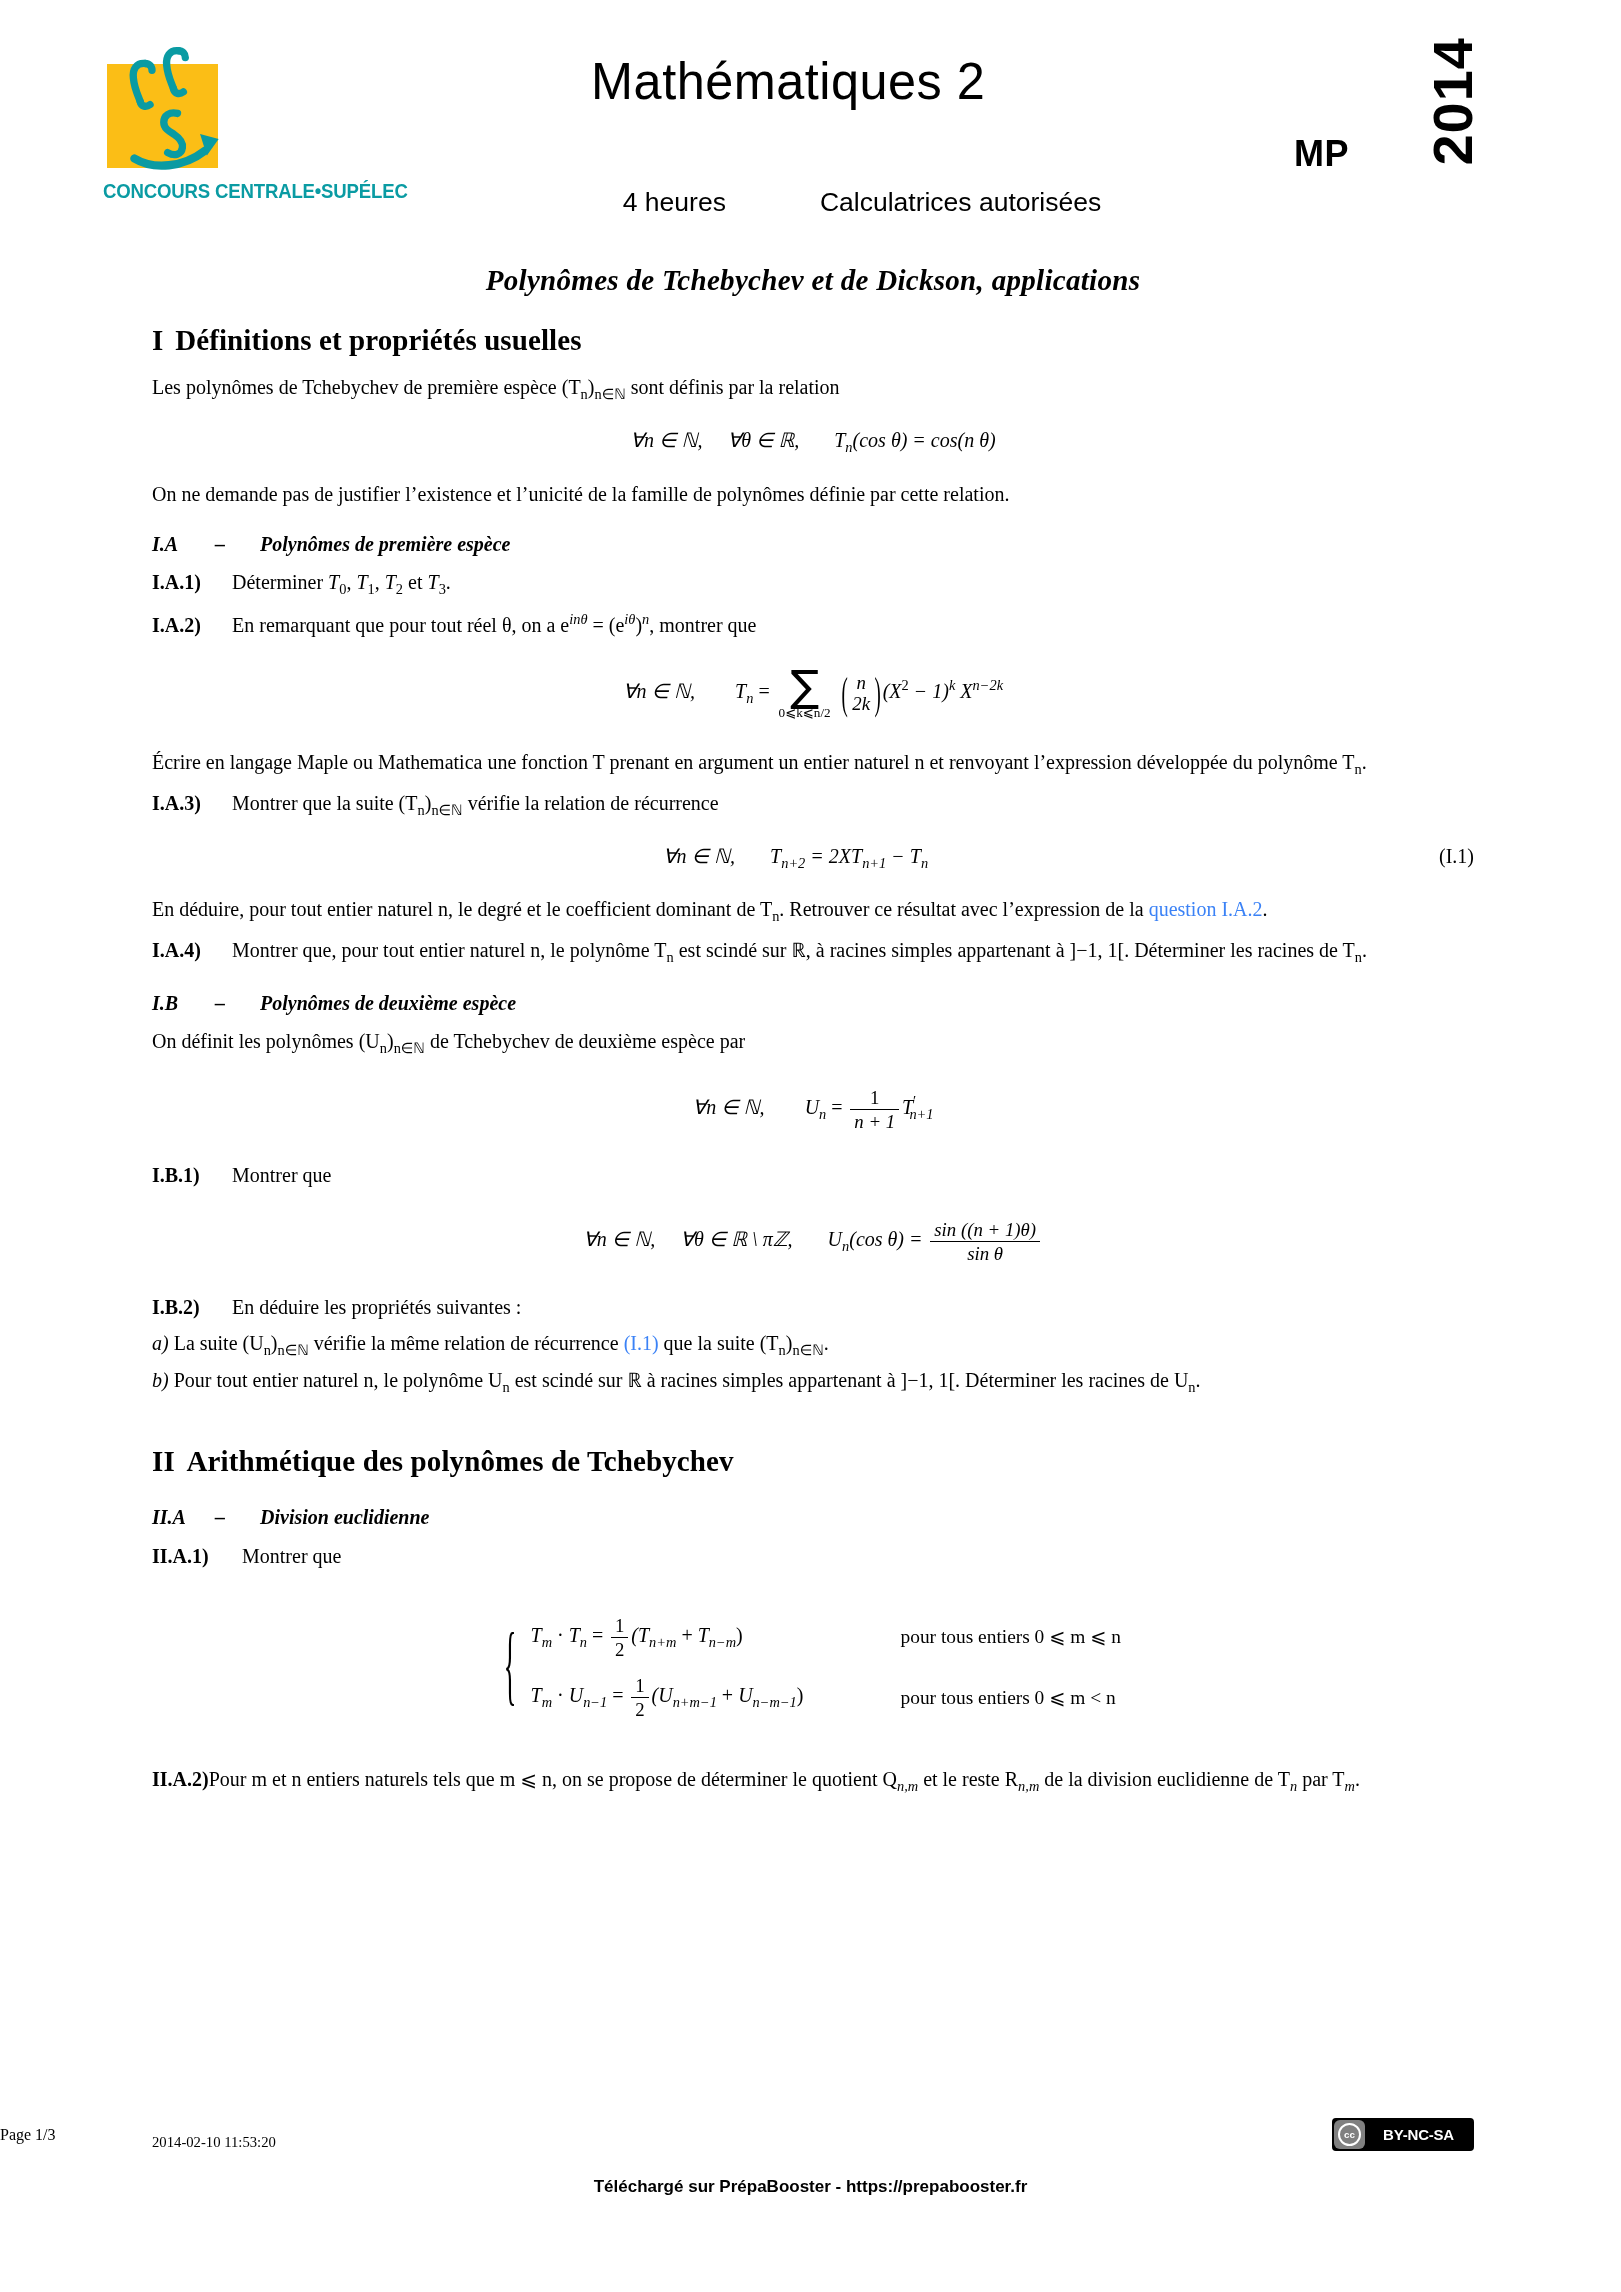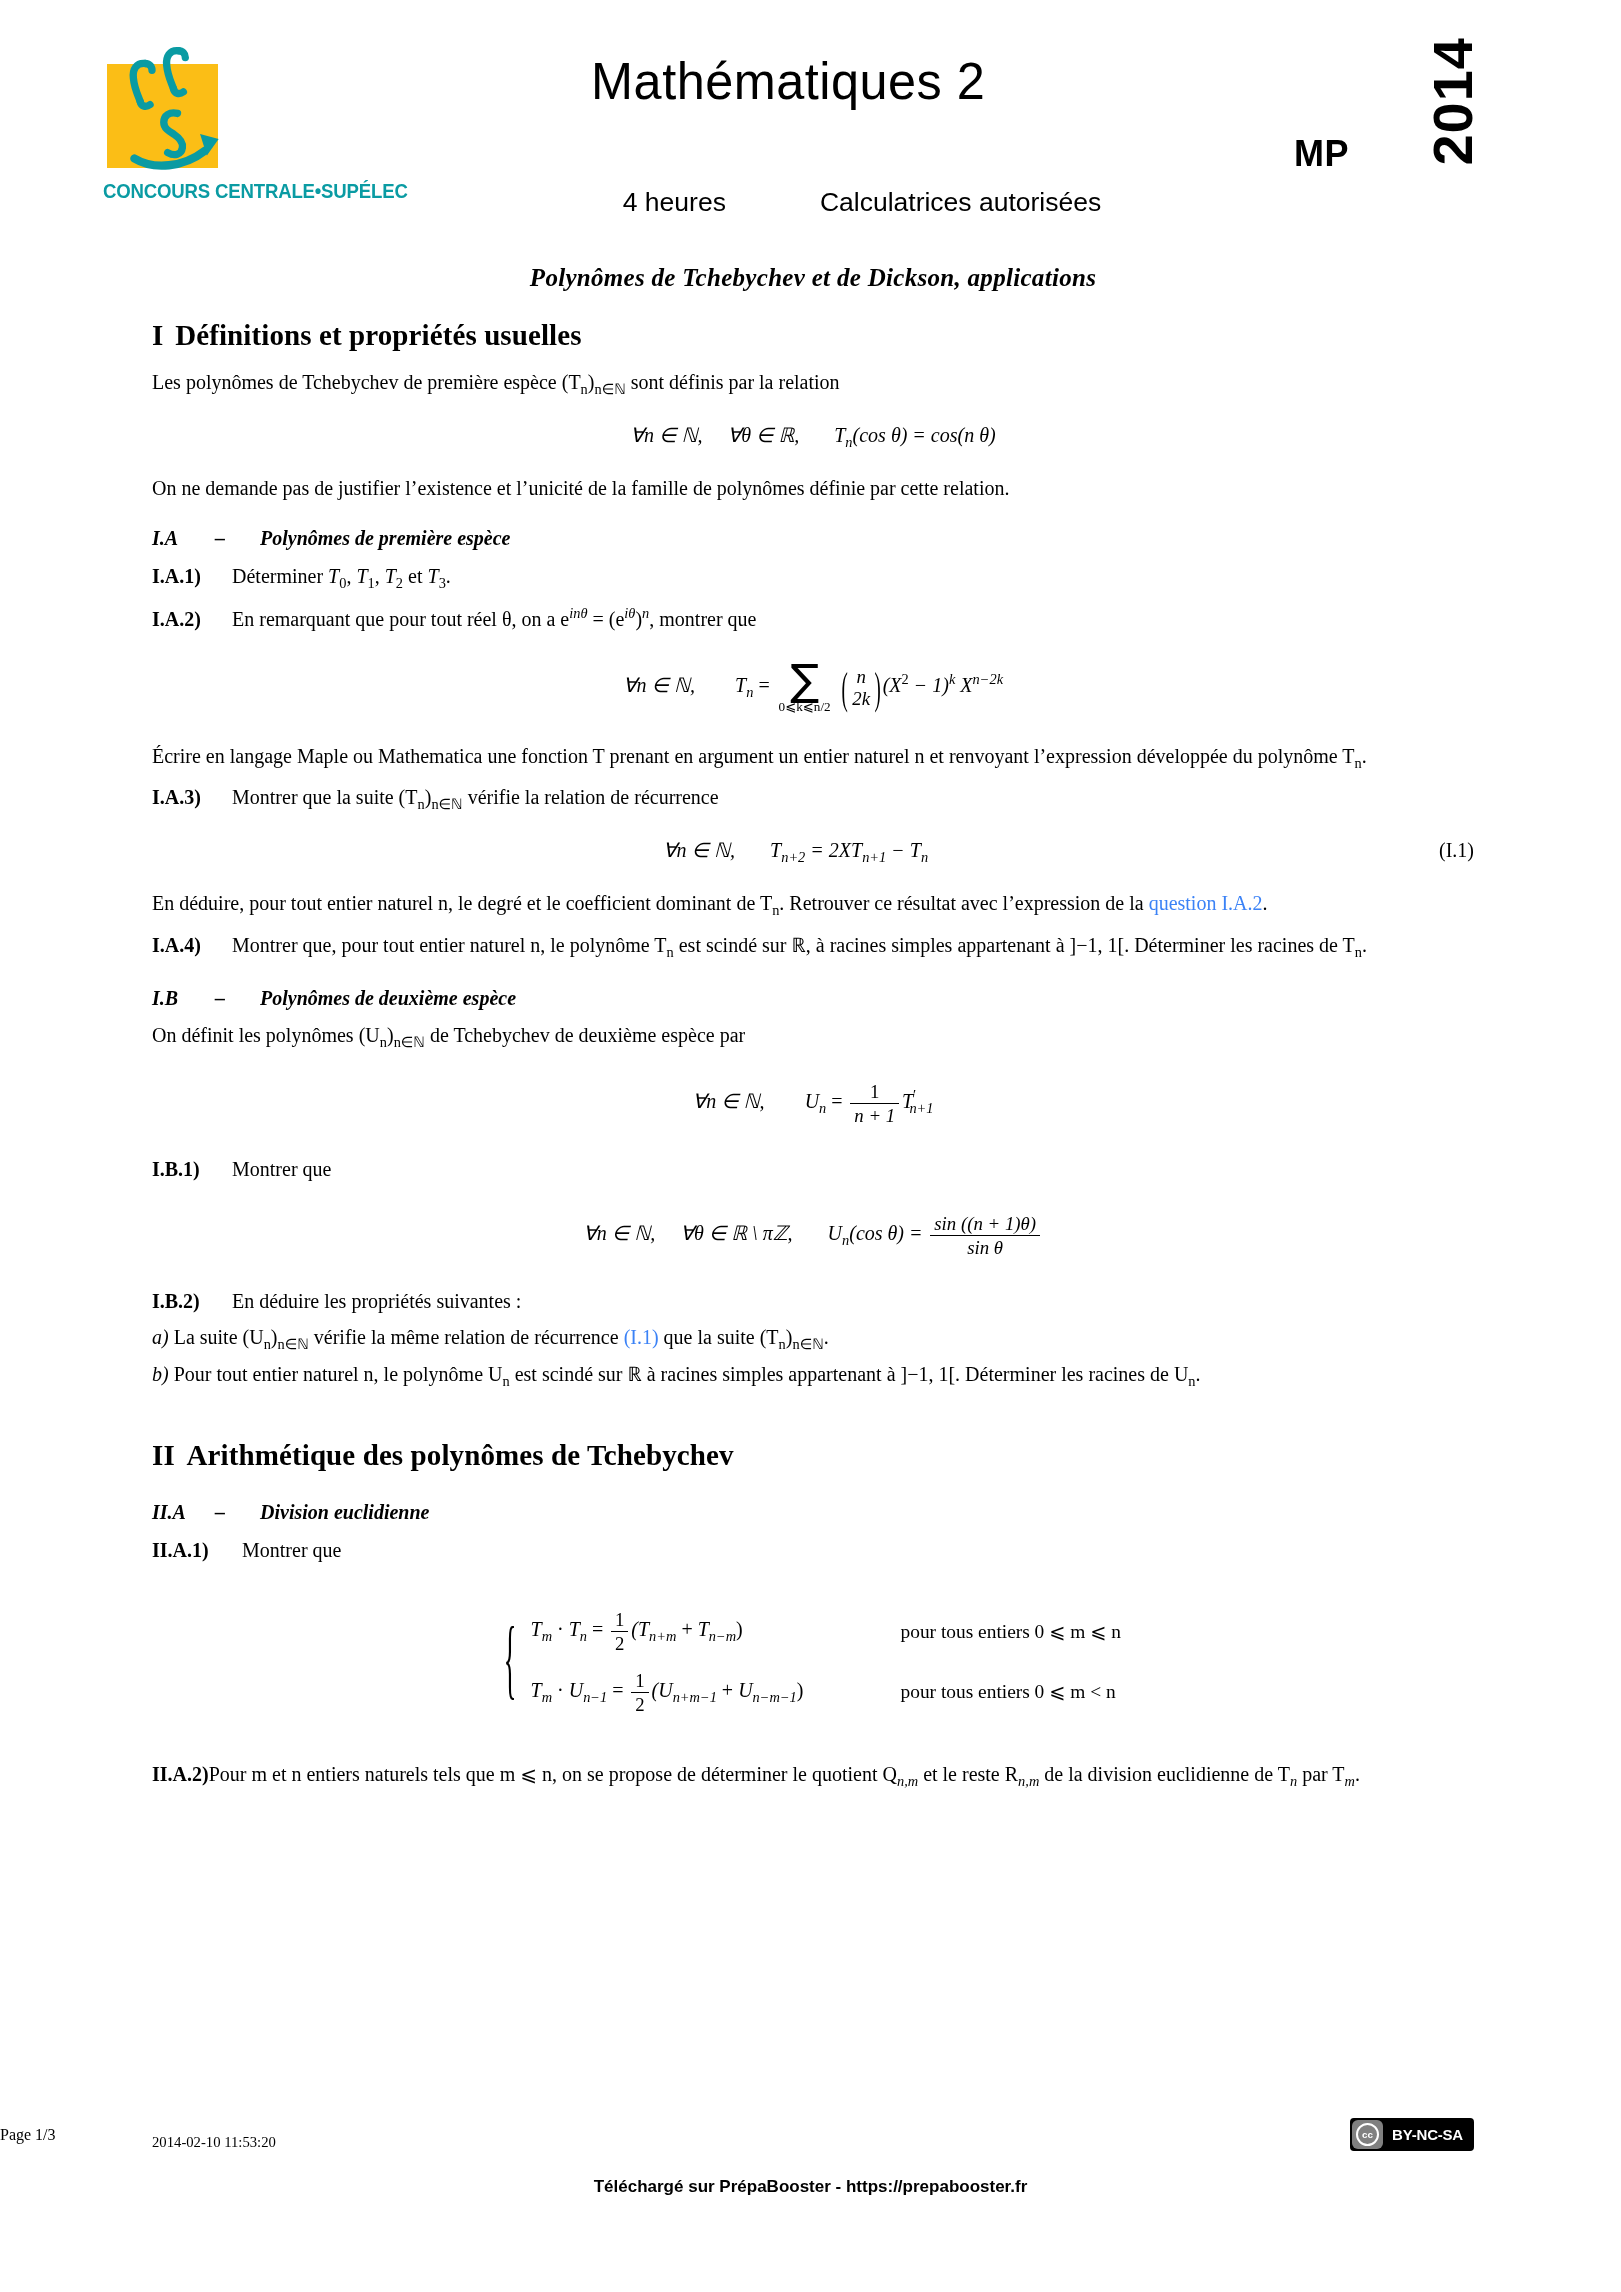--- a/index.html
+++ b/index.html
@@ -115,21 +115,21 @@
   .content {
     margin: 3.9px 147px 0 152px;
     font-size: 20px;
     line-height: 1.42;
     text-align: justify;
   }
   .doc-title {
     text-align: center;
     font-style: italic;
     font-weight: bold;
-    font-size: 25px;
+    font-size: 29px;
     margin: 13.7px 0 19.6px 0;
     letter-spacing: 0.3px;
   }
   h1.section {
     font-size: 29px;
     font-weight: bold;
     margin: 19.6px 0 11.8px 0;
     letter-spacing: 0.1px;
   }
   h1.section .num { margin-right: 11.8px; }
@@ -296,21 +296,21 @@
     font-weight: bold;
   }
   .cc-badge .cc-right {
     background: #000;
     color: #fff;
     font-family: "Liberation Sans", sans-serif;
     font-weight: bold;
     font-size: 15px;
     letter-spacing: -0.2px;
     display: flex; align-items: center;
-    padding: 0 9px;
+    padding: 0 18px;
   }
   .foot-src {
     position: absolute;
     left: 0; right: 0;
     top: 65px;
     text-align: center;
     font-family: "Liberation Sans", sans-serif;
     font-weight: bold;
     font-size: 17px;
   }

